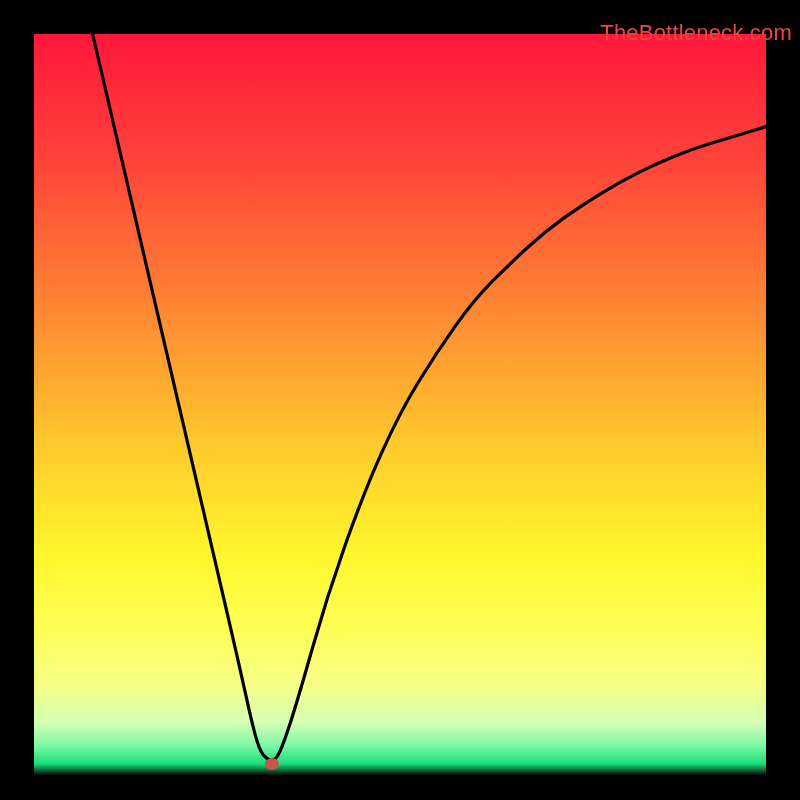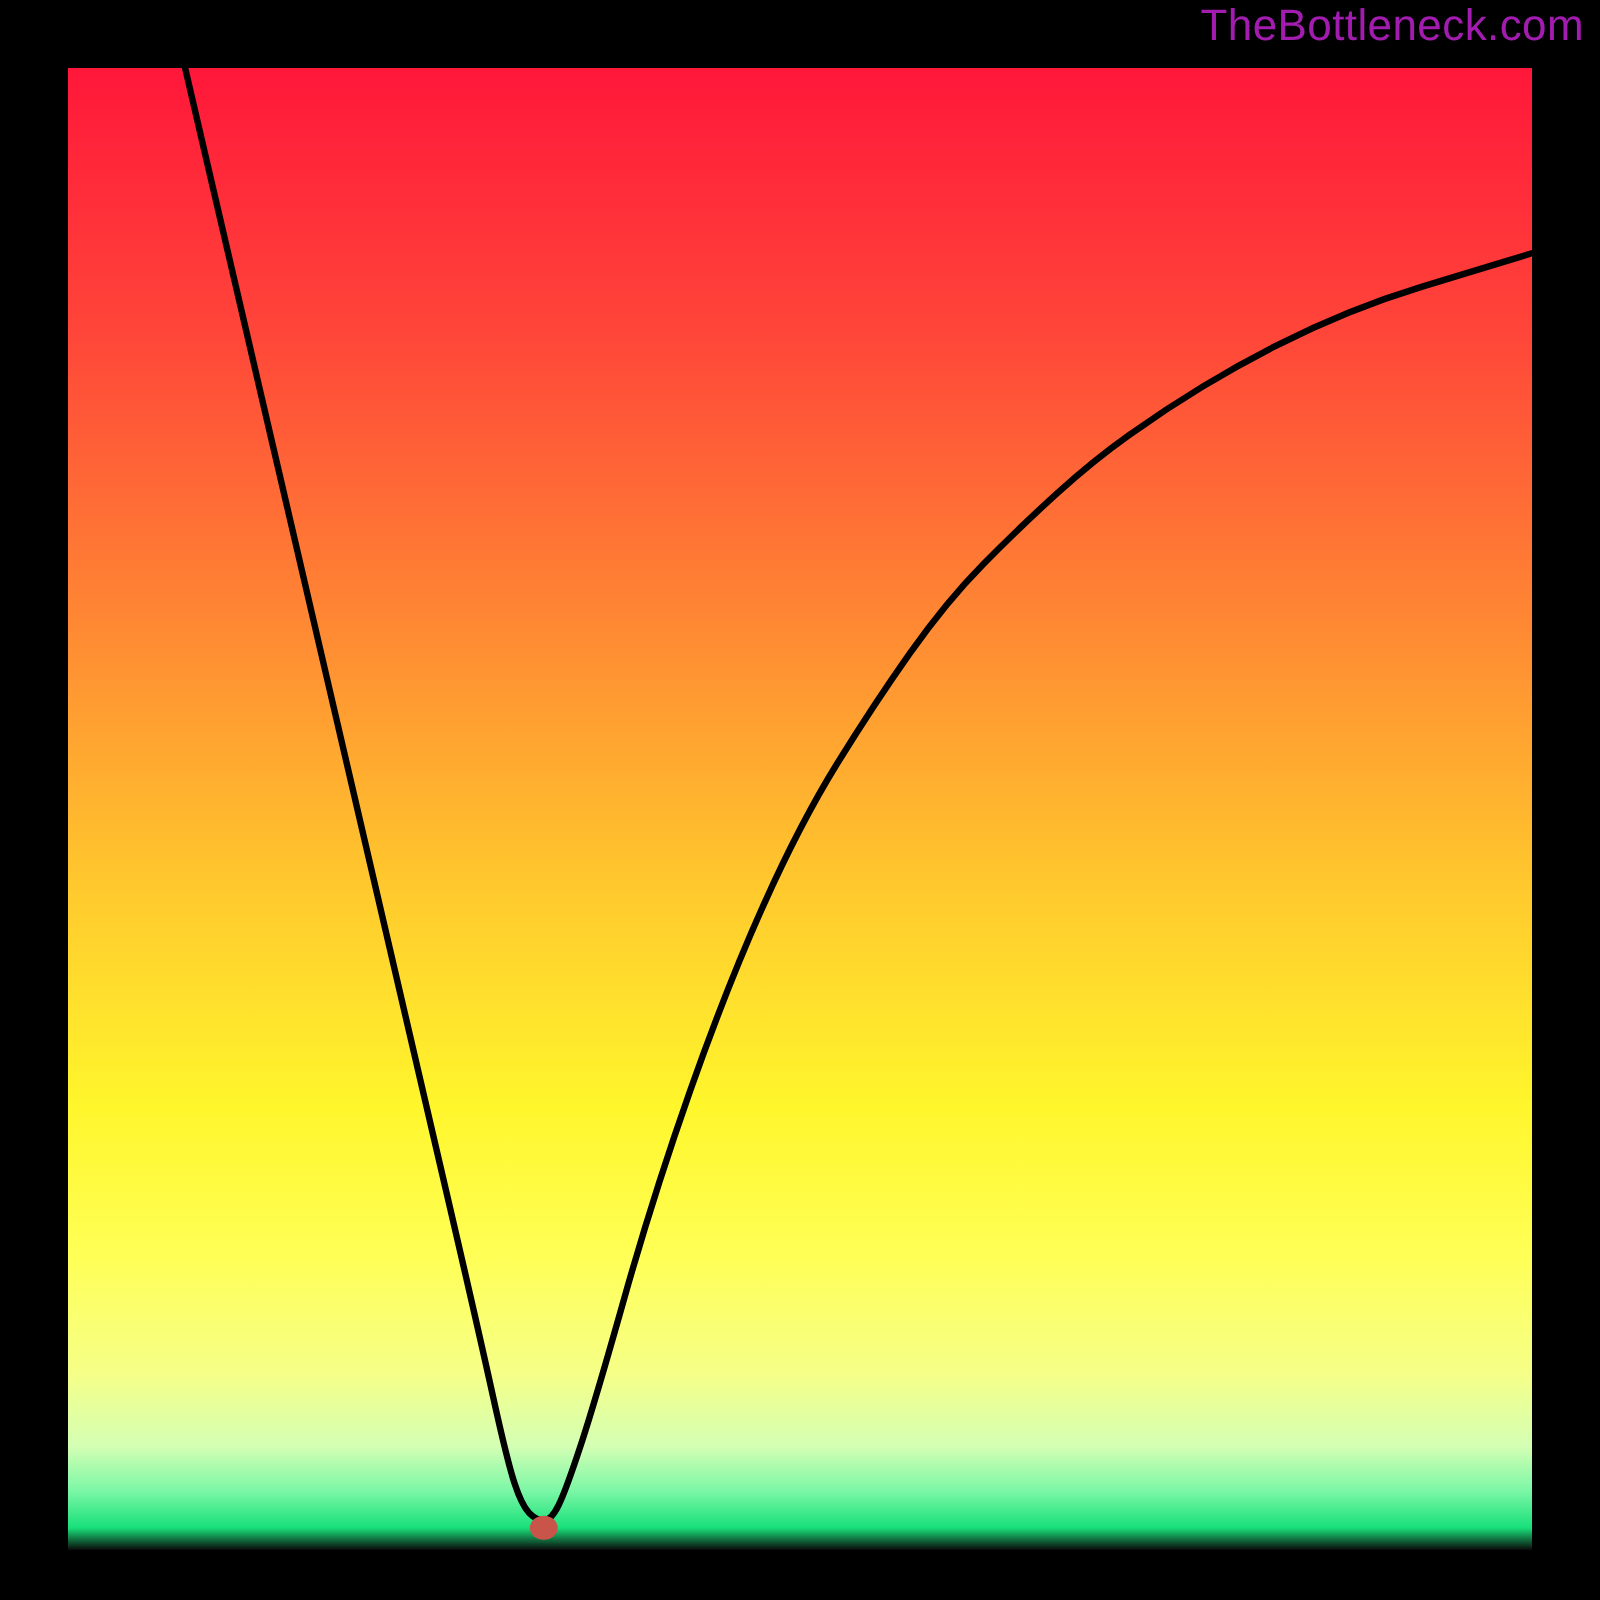--- a/index.html
+++ b/index.html
@@ -8,23 +8,23 @@
     background: #ffffff;
     font-family: Arial, Helvetica, sans-serif;
   }
   .container {
     position: relative;
     width: 800px;
     height: 800px;
   }
   .watermark {
     position: absolute;
-    top: 0;
+    top: 20px;
     right: 8px;
-    color: #a21caf;
+    color: #ef4444;
     font-size: 22px;
     font-weight: 500;
     letter-spacing: 0.2px;
     z-index: 10;
   }
   svg {
     display: block;
   }
 </style>
 </head>

